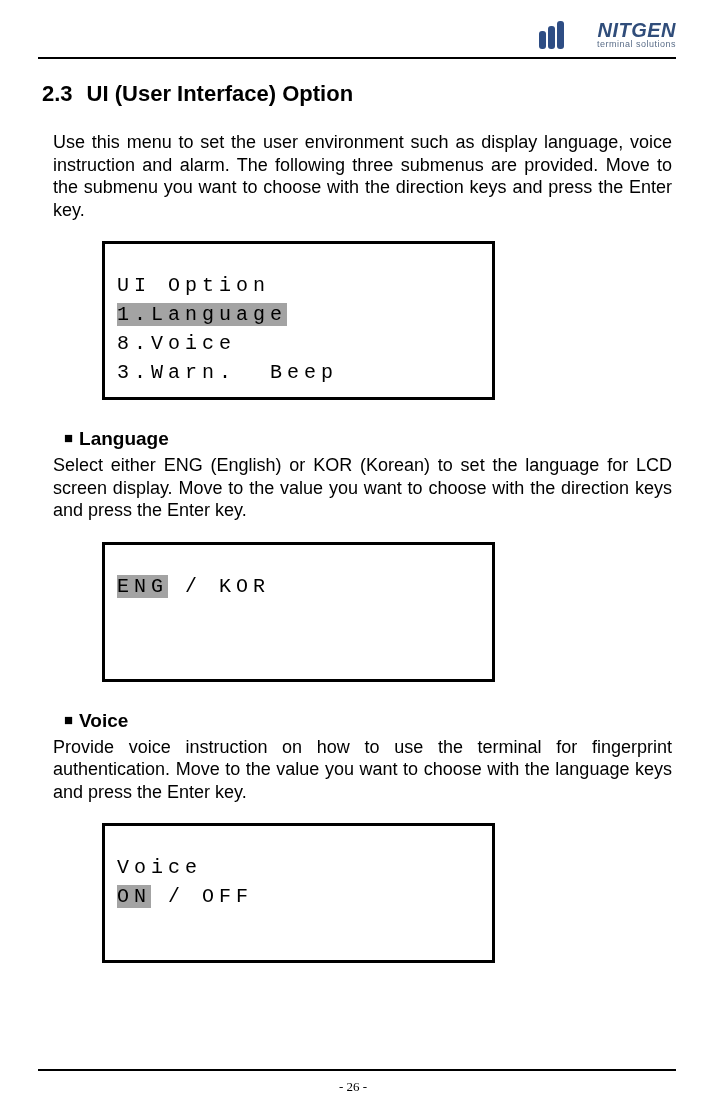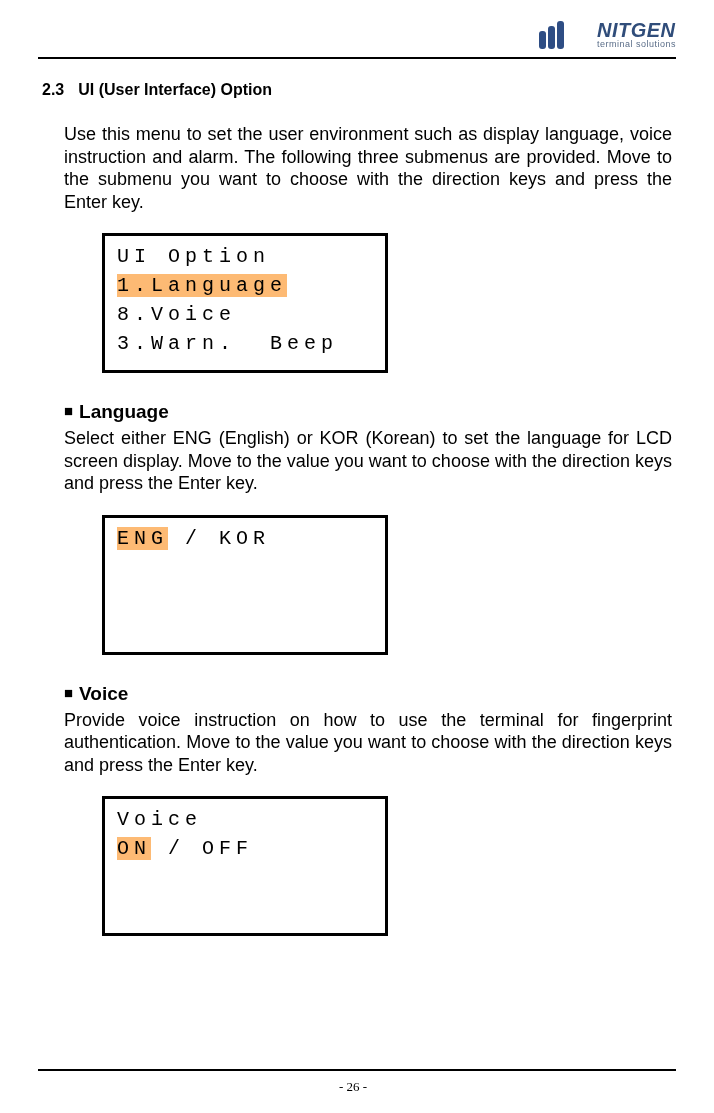--- a/index.html
+++ b/index.html
@@ -20,20 +20,21 @@
     display: flex;
     justify-content: flex-end;
     align-items: flex-start;
     padding-top: 4px;
     padding-bottom: 4px;
   }
   .logo {
     display: flex;
     align-items: center;
     gap: 24px;
+    text-align: right;
   }
   .logo-name {
     font-size: 20px;
     font-weight: 900;
     font-style: italic;
     letter-spacing: 0.5px;
     color: #304d7a;
     line-height: 1;
   }
   .logo-tag {
@@ -44,50 +45,50 @@
   }
   .hr {
     border: 0;
     border-top: 2px solid #000;
     margin: 4px 0 22px 0;
   }
   .content {
     padding: 0 4px;
   }
   h2.section-title {
-    font-size: 16px;
+    font-size: 22px;
     font-weight: bold;
     margin: 0 0 24px 0;
   }
   .sec-num { display: inline-block; margin-right: 14px; }
   p.body {
     font-size: 18px;
     line-height: 1.25;
     text-align: justify;
-    margin: 0 0 20px 22px;
+    margin: 0 0 20px 11px;
   }
   .lcd-wrap {
     margin: 0 0 28px 60px;
   }
   .lcd {
     border: 3px solid #000;
-    width: 286px;
+    width: 393px;
     box-sizing: border-box;
-    padding: 6px 12px 10px 12px;
+    padding: 27px 12px 10px 12px;
     min-height: 140px;
   }
   .lcd .row {
     font-family: "Courier New", monospace;
     font-size: 20px;
     letter-spacing: 5px;
     line-height: 1.45;
     white-space: pre;
   }
   .lcd .hl {
-    background: #fdba74;
+    background: #a3a3a3;
   }
   .sub-head {
     font-size: 19px;
     font-weight: bold;
     margin: 0 0 4px 22px;
   }
   .sub-head .sq {
     font-size: 15px;
     display: inline-block;
     vertical-align: 2px;
@@ -153,21 +154,21 @@
 
     <div class="lcd-wrap">
       <div class="lcd">
         <div class="row"><span class="hl">ENG</span><span> / KOR</span></div>
       </div>
     </div>
 
     <div class="sub-head">
       <span class="sq">■</span><span>Voice</span>
     </div>
-    <p class="body">Provide voice instruction on how to use the terminal for fingerprint authentication. Move to the value you want to choose with the direction keys and press the Enter key.</p>
+    <p class="body">Provide voice instruction on how to use the terminal for fingerprint authentication. Move to the value you want to choose with the language keys and press the Enter key.</p>
 
     <div class="lcd-wrap">
       <div class="lcd">
         <div class="row">Voice</div>
         <div class="row"><span class="hl">ON</span><span> / OFF</span></div>
       </div>
     </div>
 
   </div>
 

